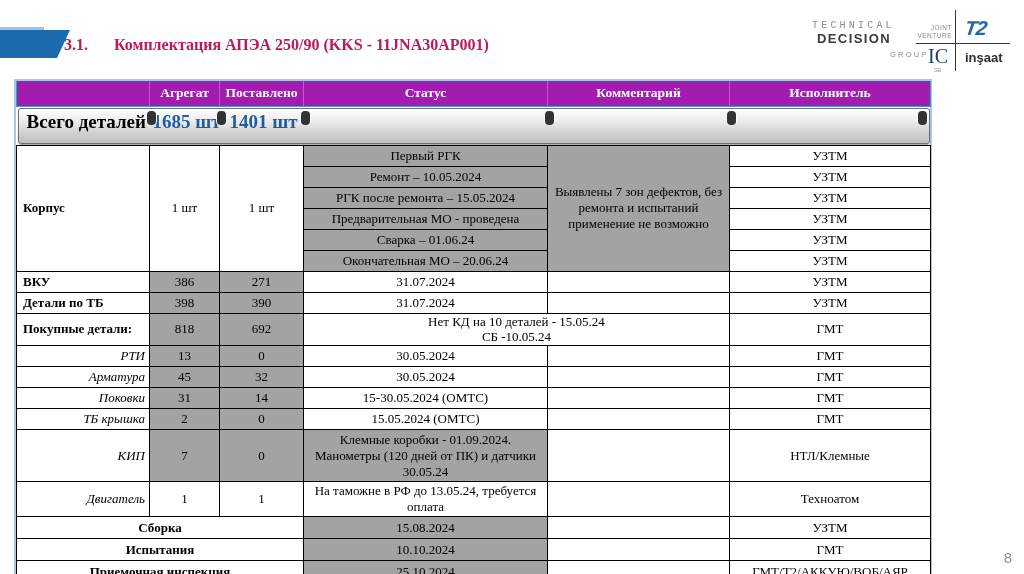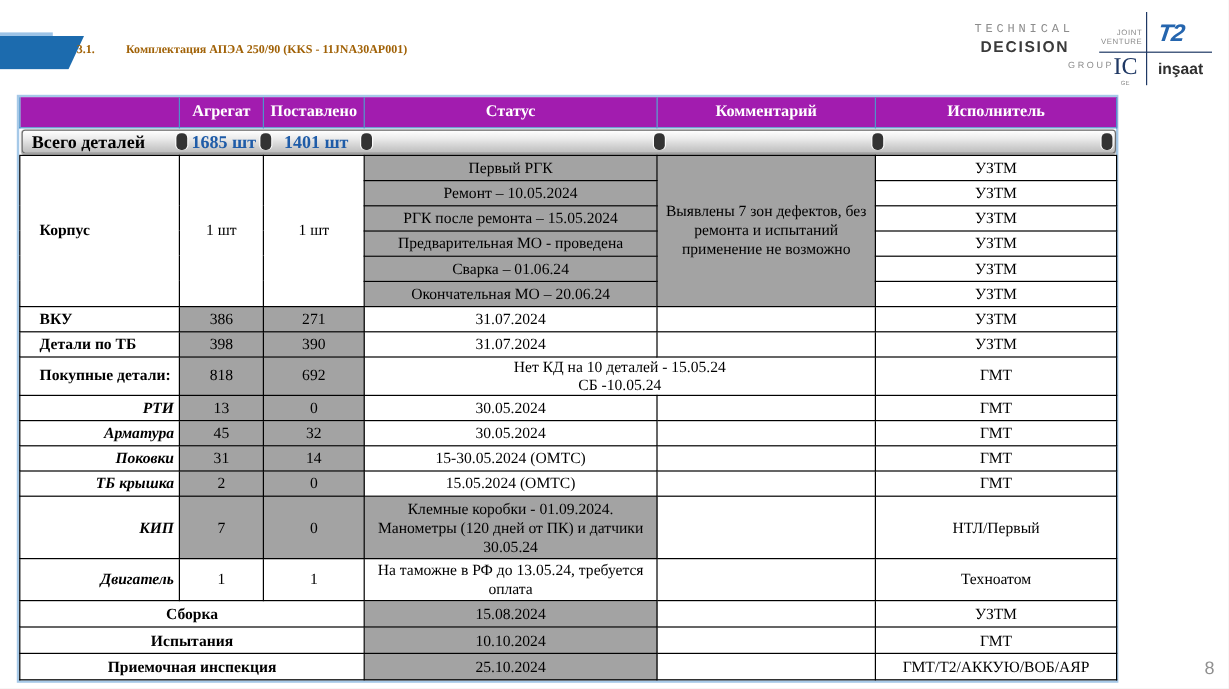--- a/index.html
+++ b/index.html
@@ -8,21 +8,21 @@
     position:relative; width:1024px; height:574px; background:#ffffff;
     overflow:hidden; font-family:"Liberation Serif", serif;
   }
 
   
   .accent-line { position:absolute; left:0; top:27px; width:44px; height:3px; background:#9dc3e6; }
   .title-shape {
     position:absolute; left:0; top:30px; width:70px; height:28px; background:#1c6bae;
     clip-path:polygon(0 0, 100% 0, calc(100% - 13px) 100%, 0 100%);
   }
-  .title { position:absolute; left:64px; top:36px; color:#a16207; font-weight:bold; font-size:10px; white-space:nowrap; }
+  .title { position:absolute; left:64px; top:36px; color:#be185d; font-weight:bold; font-size:16px; white-space:nowrap; }
   .title .num { margin-right:26px; }
 
   
   .logo { position:absolute; left:812px; top:8px; width:202px; height:66px; font-family:"Liberation Sans", sans-serif; }
   .lg-technical { position:absolute; left:0; top:12px; font-size:10px; letter-spacing:3.2px; color:#8c8c8c;font-family:Liberation Mono, monospace; }
   .lg-decision  { position:absolute; left:5px; top:23px; font-size:13px; font-weight:bold; letter-spacing:1.4px; color:#3a3a3a; }
   .lg-group     { position:absolute; left:78px; top:42px; font-size:7.5px; letter-spacing:2.2px; color:#8c8c8c; }
   .lg-vline { position:absolute; left:143px; top:2px; width:1px; height:61px; background:#1f3864; }
   .lg-hline { position:absolute; left:104px; top:35px; width:94px; height:1px; background:#1f3864; }
   .lg-jv { position:absolute; left:96px; top:16px; width:44px; text-align:right; font-size:6.5px; line-height:1.3; color:#8a8a8a; letter-spacing:.5px; }
@@ -36,34 +36,34 @@
     position:absolute; left:14px; top:79px; width:918px;
     border:2px solid #a6c9e8; background:#fff;
   }
   table { border-collapse:collapse; table-layout:fixed; width:914px; font-size:13px; color:#000; }
   col.c1{width:133px} col.c2{width:70px} col.c3{width:84px} col.c4{width:244px} col.c5{width:182px} col.c6{width:201px}
   th {
     background:#a21caf; color:#fff; font-weight:bold; font-size:13.5px;
     border:1px solid #4f93c9; border-top:none; height:25px;
   }
   td { border:1px solid #000; text-align:center; vertical-align:middle; padding:0 3px; line-height:1.22; }
-  td.lbl { text-align:left; font-weight:bold; padding-left:16px; }
-  td.sub { text-align:right; font-weight:bold; font-style:italic; padding-right:4px; }
+  td.lbl { text-align:left; font-weight:bold; padding-left:6px; }
+  td.sub { text-align:right; font-weight:normal; font-style:italic; padding-right:4px; }
   td.yellow { background:#a3a3a3; }
   td.footlbl { font-weight:bold; text-align:center; }
   tr.h21 td{height:21px} tr.h29 td{height:29px} tr.h59 td{height:52px} tr.h35 td{height:35px} tr.h22 td{height:22px}
 
   
   td.barcell { padding:1px 1px; border-left:none; border-right:none; height:23px; }
   .bar3d {
-    position:relative; height:20px; margin:0;
+    position:relative; height:36px; margin:0;
     background:linear-gradient(to bottom,#ffffff 0%,#ececec 35%,#d2d2d2 70%,#bfbfbf 100%);
     border:1px solid #6f6f6f; border-radius:3px;
     box-shadow:0 1px 1px rgba(0,0,0,.35);
-    font-size:15px; font-weight:bold;
+    font-size:19px; font-weight:bold;
   }
   .bar-label { position:absolute; left:8px; top:1px; color:#000; }
   .bar-num1 { position:absolute; left:133px; width:70px; top:1px; text-align:center; color:#1f5ca8; }
   .bar-num2 { position:absolute; left:203px; width:84px; top:1px; text-align:center; color:#1f5ca8; }
   .pill {
     position:absolute; top:2px; width:9px; height:14px; background:#333;
     border-radius:4px; box-shadow:1px 0 0 #fbfbfb, -1px 0 0 #fbfbfb;
   }
   .p1{left:128px}.p2{left:198px}.p3{left:282px}.p4{left:526px}.p5{left:708px}.p6{left:899px}
 
@@ -226,21 +226,21 @@
         <td></td>
         <td>ГМТ</td>
       </tr>
 
       <tr class="h59">
         <td class="sub">КИП</td>
         <td class="yellow">7</td>
         <td class="yellow">0</td>
         <td class="yellow">Клемные коробки - 01.09.2024. Манометры (120 дней от ПК) и датчики 30.05.24</td>
         <td></td>
-        <td>НТЛ/Первый</td>
+        <td>НТЛ/Клемные</td>
       </tr>
 
       <tr class="h35">
         <td class="sub">Двигатель</td>
         <td>1</td>
         <td>1</td>
         <td>На таможне в РФ до 13.05.24, требуется оплата</td>
         <td></td>
         <td>Техноатом</td>
       </tr>

